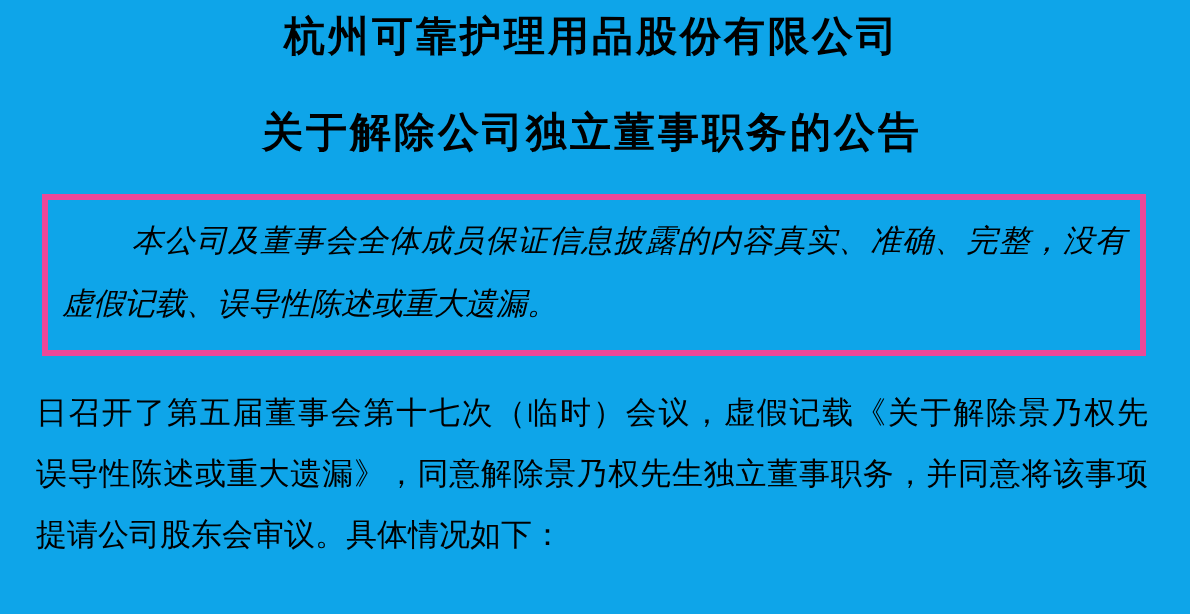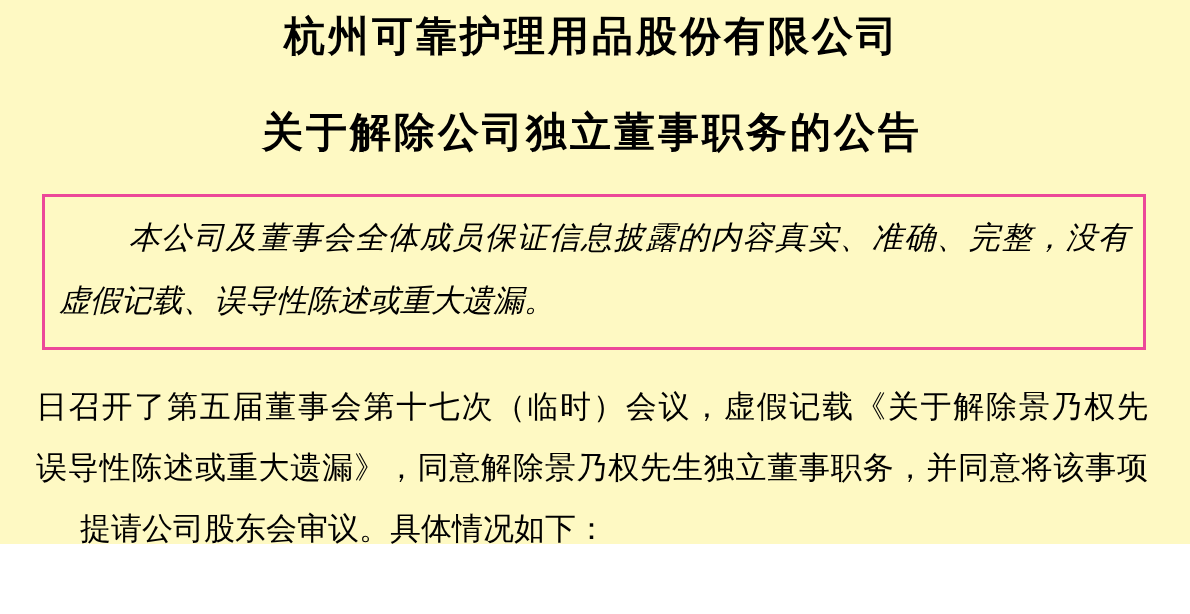--- a/index.html
+++ b/index.html
@@ -9,42 +9,42 @@
   }
   body {
     width: 1190px;
     height: 614px;
     overflow: hidden;
     color: #000000;
     font-family: "Liberation Serif", "DejaVu Serif", serif;
   }
   .doc {
     width: 1190px;
-    height: 544px;
+    height: 614px;
     box-sizing: border-box;
     padding: 0 42px 0 36px;
-    background: #fef9c3;
+    background: #0ea5e9;
   }
   .title-line {
     text-align: center;
     font-weight: bold;
     font-size: 41px;
     line-height: 48px;
     letter-spacing: 3px;
     white-space: nowrap;
   }
   .title-line.first {
     padding-top: 12px;
   }
   .title-line.second {
     margin-top: 48px;
   }
   .disclaimer-box {
     margin: 38px 2px 0 6px;
-    border: 3px solid #ec4899;
+    border: 6px solid #ec4899;
     padding: 9px 14px 15px 14px;
     font-size: 31px;
     line-height: 63px;
     font-style: italic;
   }
   .box-line.first {
     text-indent: 2.25em;
     text-align: justify;
     text-align-last: justify;
   }
@@ -59,21 +59,20 @@
   .body-line {
     text-align: justify;
     text-align-last: justify;
   }
   .body-line.first {
     text-indent: 2.5em;
   }
   .body-line.last {
     text-align: right;
     text-align-last: left;
-    margin-left: 44px;
   }
 </style>
 </head>
 <body>
 
 <div class="doc">
 
   <div class="title-line first">杭州可靠护理用品股份有限公司</div>
 
   <div class="title-line second">关于解除公司独立董事职务的公告</div>

